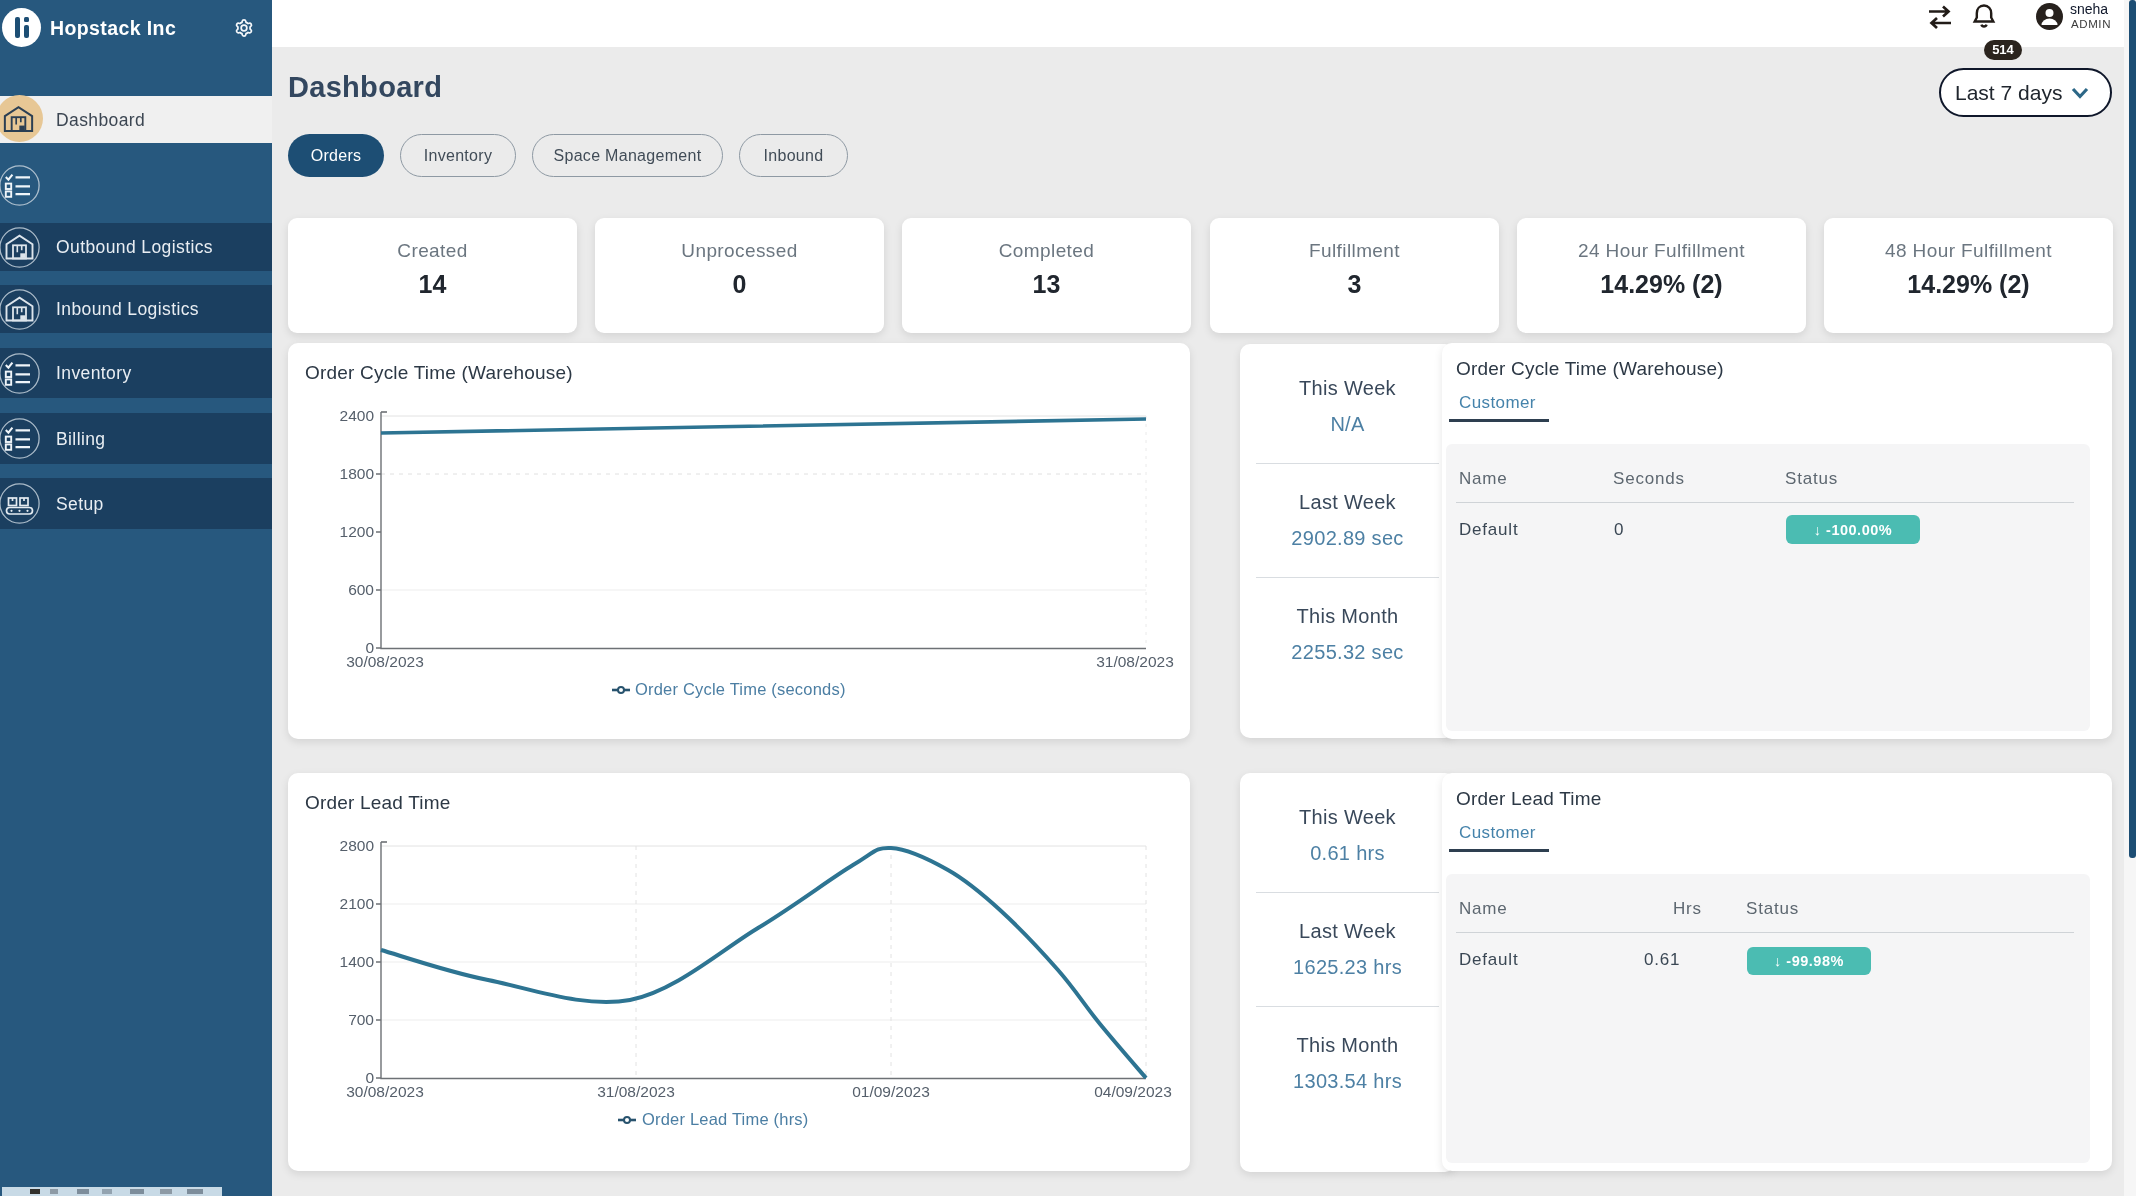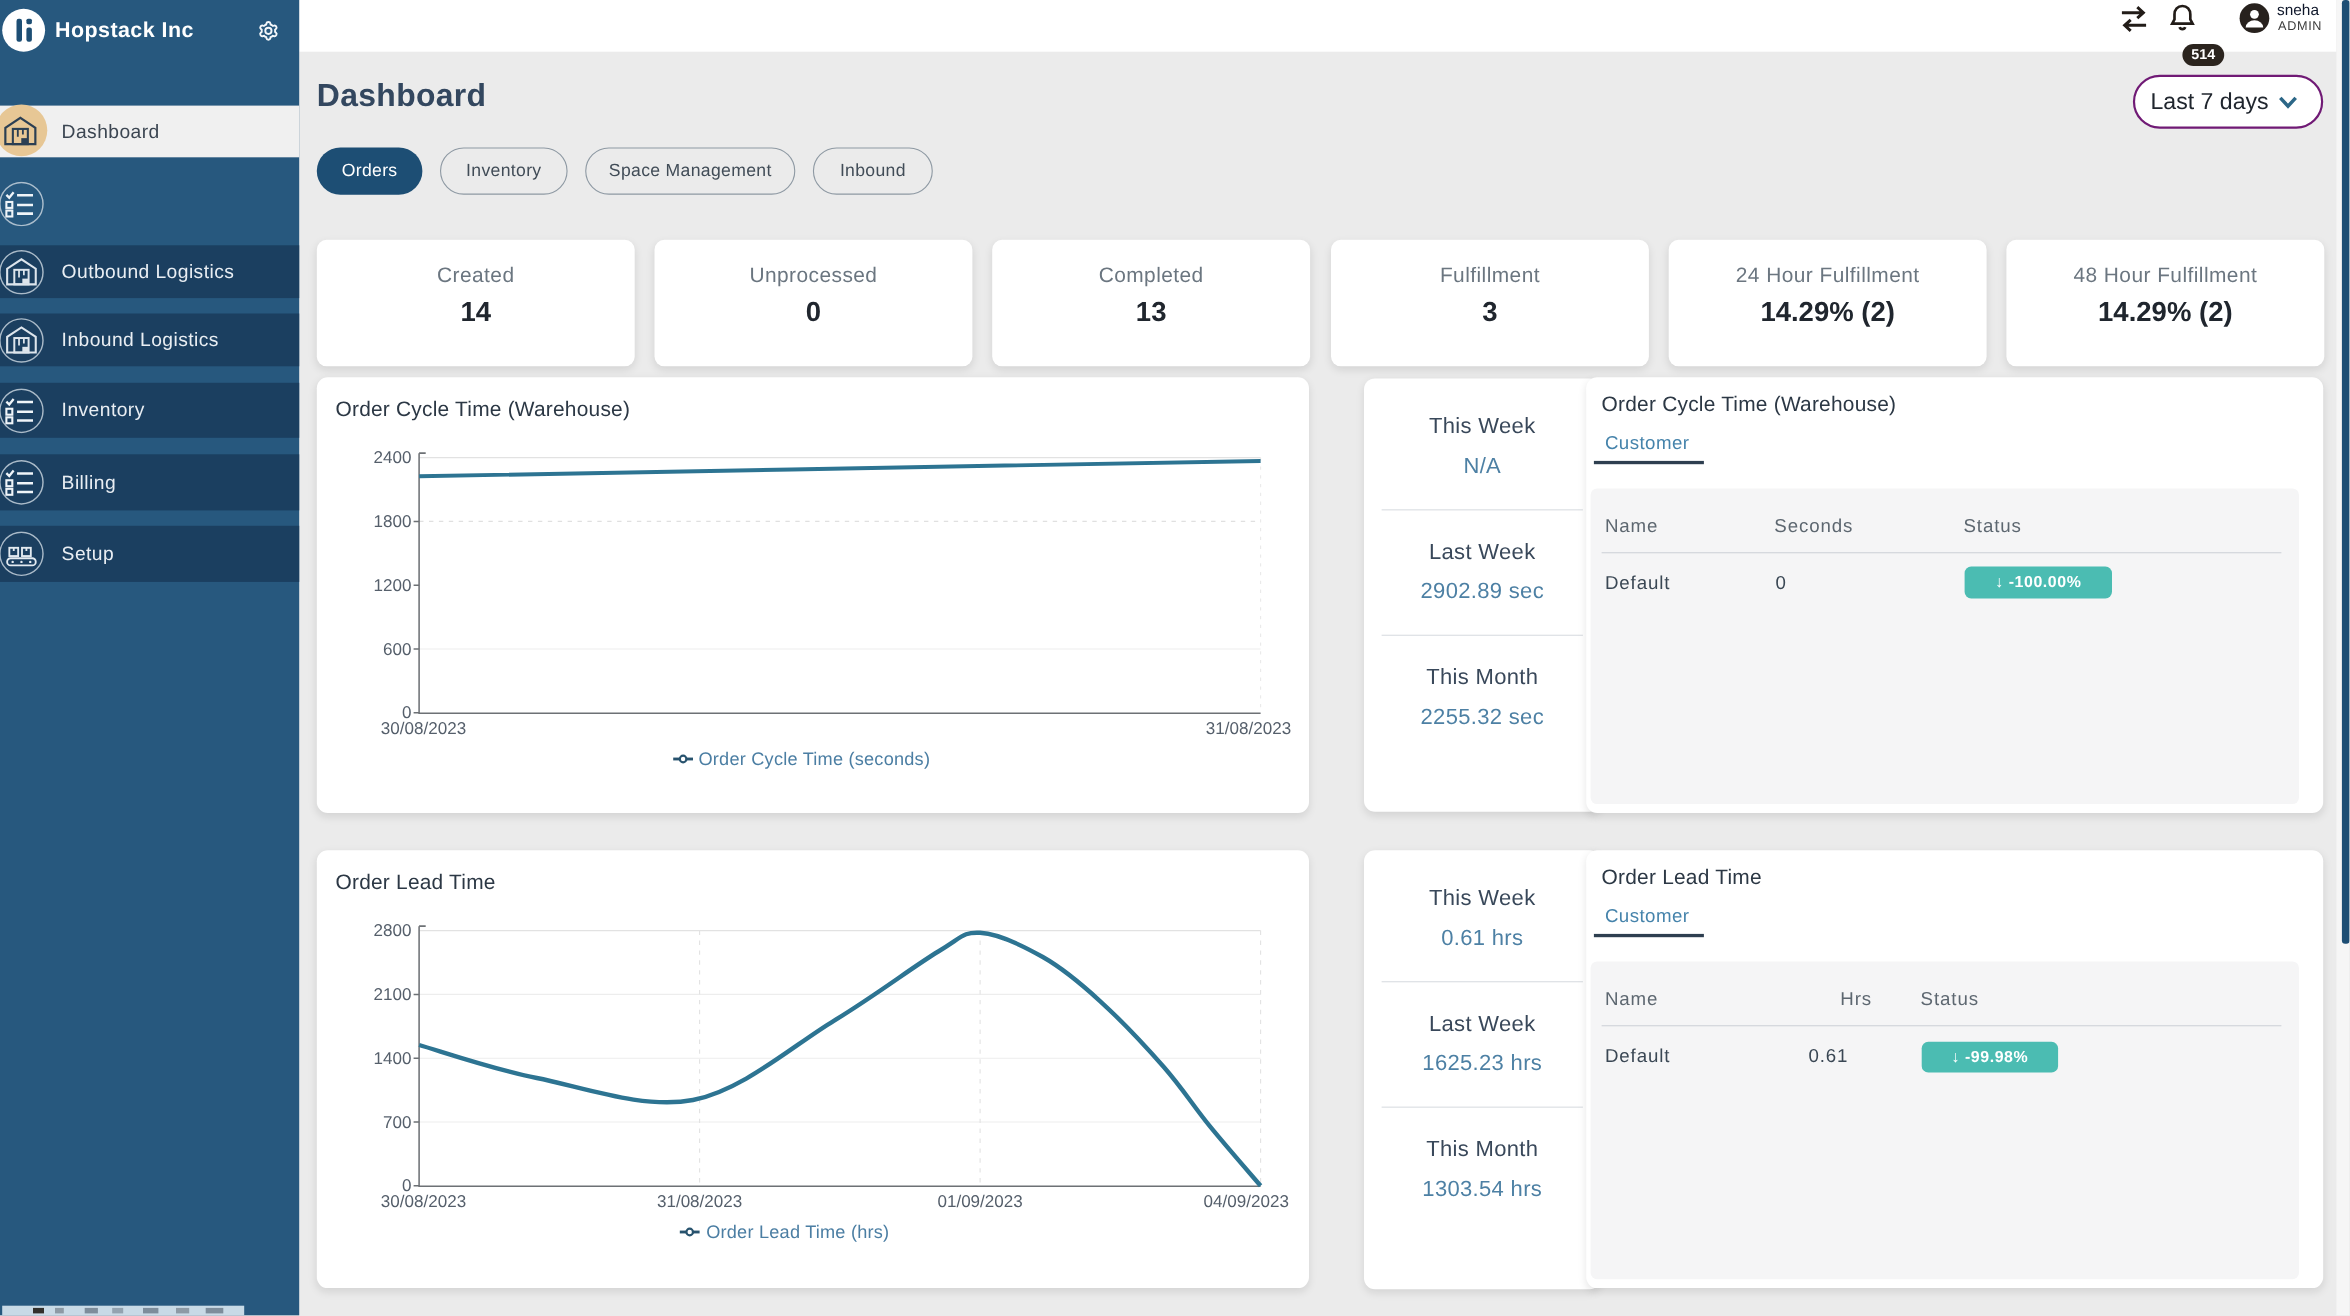--- a/index.html
+++ b/index.html
@@ -18,21 +18,21 @@
 
   
   #topbar { position:absolute; left:272px; top:0; width:1852px; height:47px; background:#fff; }
 
   
   #scrolltrack { position:absolute; right:0; top:0; width:12px; height:1196px; background:#f6f6f6; }
   #scrollthumb { position:absolute; right:0; top:0; width:7px; height:858px; background:#1d4e74; border-radius:3px; }
 
   
   #pagetitle { position:absolute; left:288px; top:71px; font-size:29px; font-weight:bold; color:#33475f; letter-spacing:0.3px; }
-  #rangesel { position:absolute; left:1939px; top:68px; width:173px; height:49px; background:#fff; border:2px solid #701a75; border-radius:25px; }
+  #rangesel { position:absolute; left:1939px; top:68px; width:173px; height:49px; background:#fff; border:2px solid #0f172a; border-radius:25px; }
   #rangesel span { position:absolute; left:14px; top:11px; font-size:21px; color:#20262e; }
 
   .pill { position:absolute; top:134px; height:43px; border-radius:22px; font-size:16px; display:flex; align-items:center; justify-content:center; letter-spacing:0.3px; }
   .pill.active { background:#1d4e74; color:#fff; }
   .pill.ghost { border:1.5px solid #8e99a3; color:#414c57; background:transparent; }
 
   
   .kpi { position:absolute; top:218px; width:289px; height:115px; background:#fff; border-radius:9px; box-shadow:0 3px 8px rgba(0,0,0,0.10); text-align:center; }
   .kpi .k1 { margin-top:22px; font-size:19px; color:#6b7680; letter-spacing:0.4px; }
   .kpi .k2 { margin-top:8px; font-size:25px; font-weight:bold; color:#20262e; }

